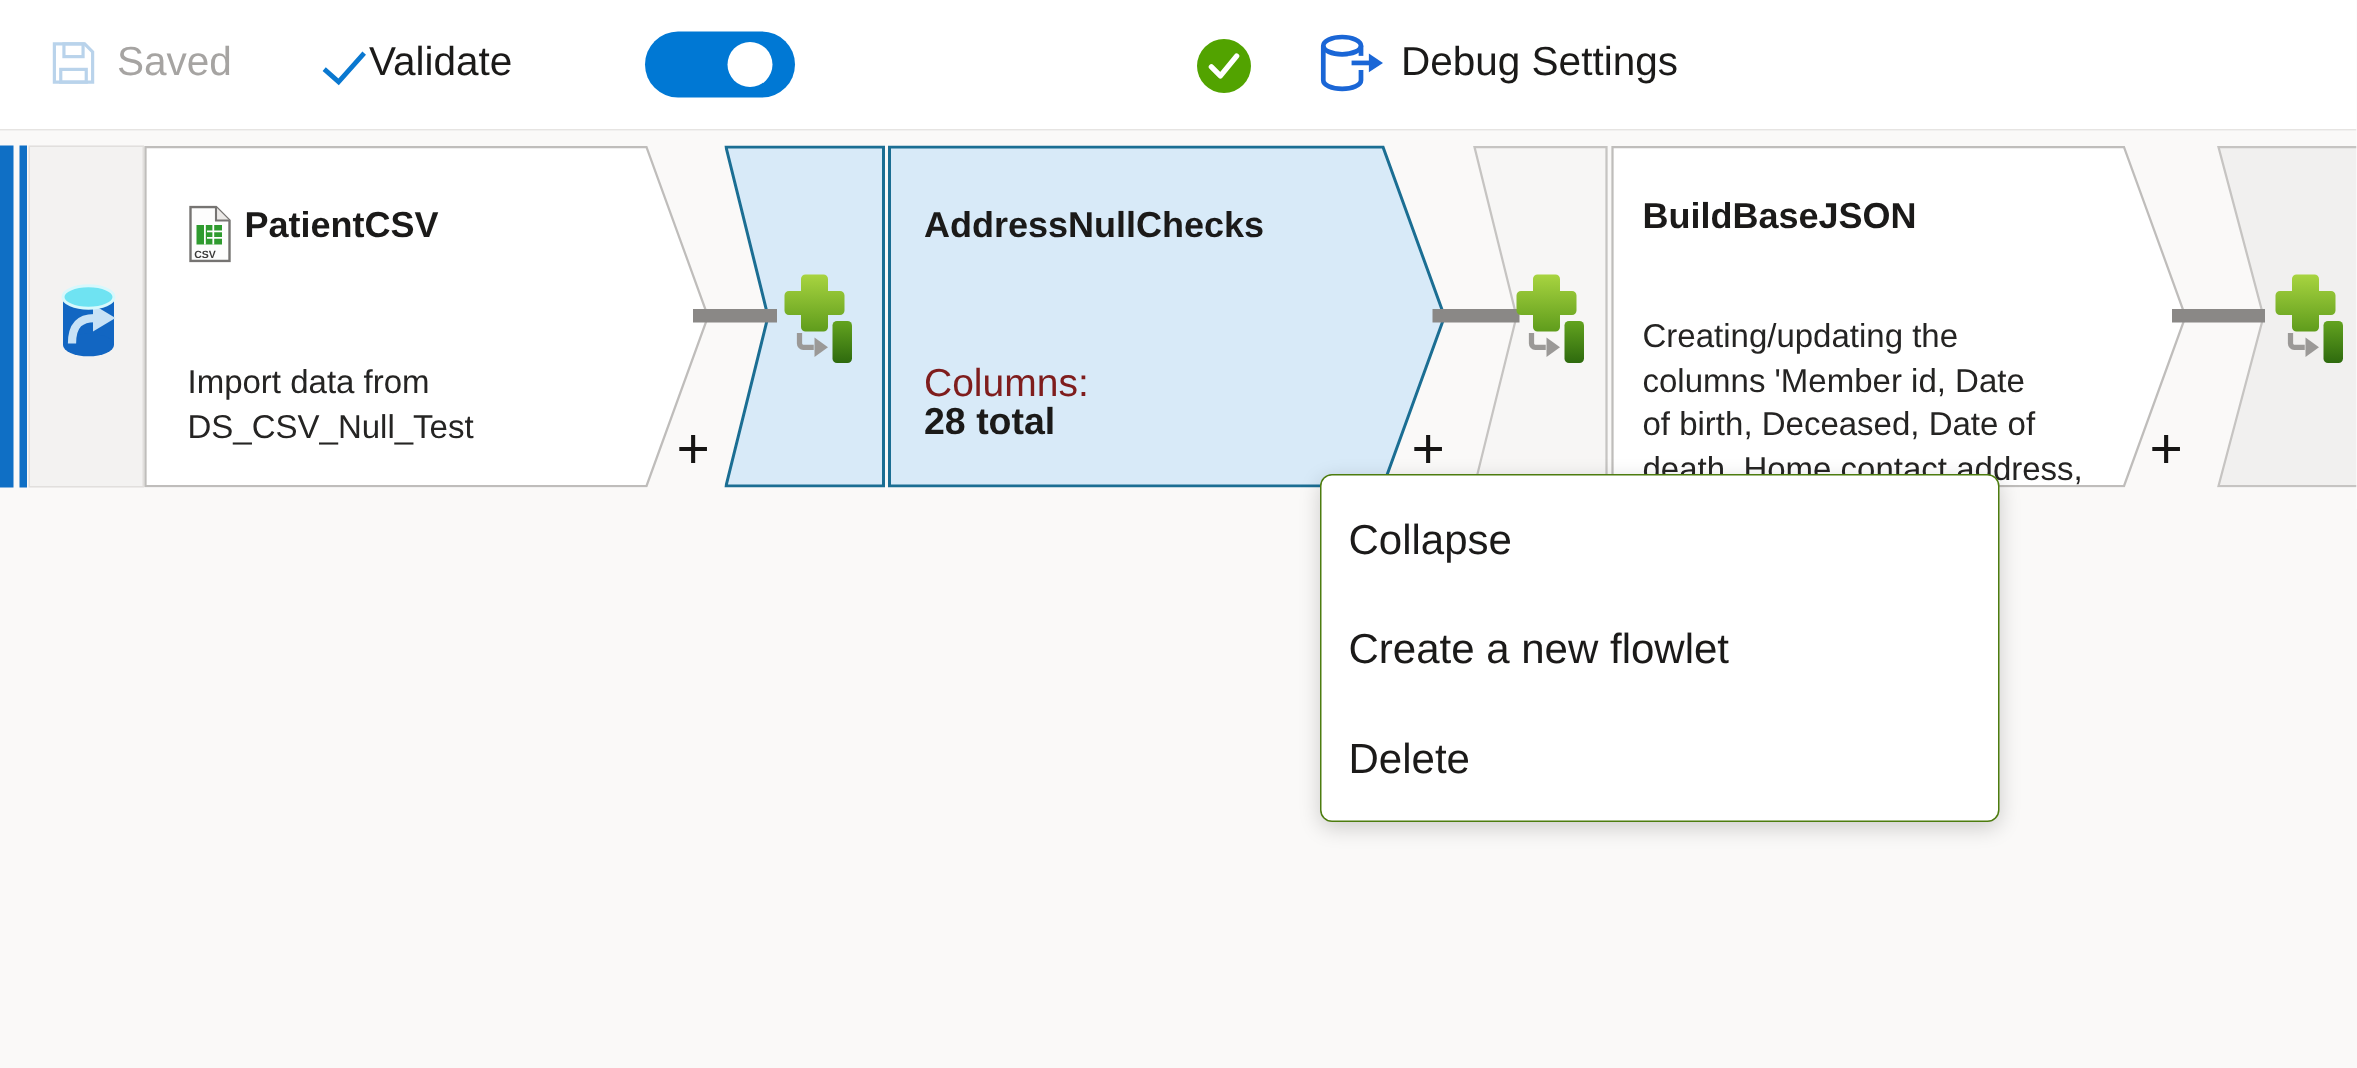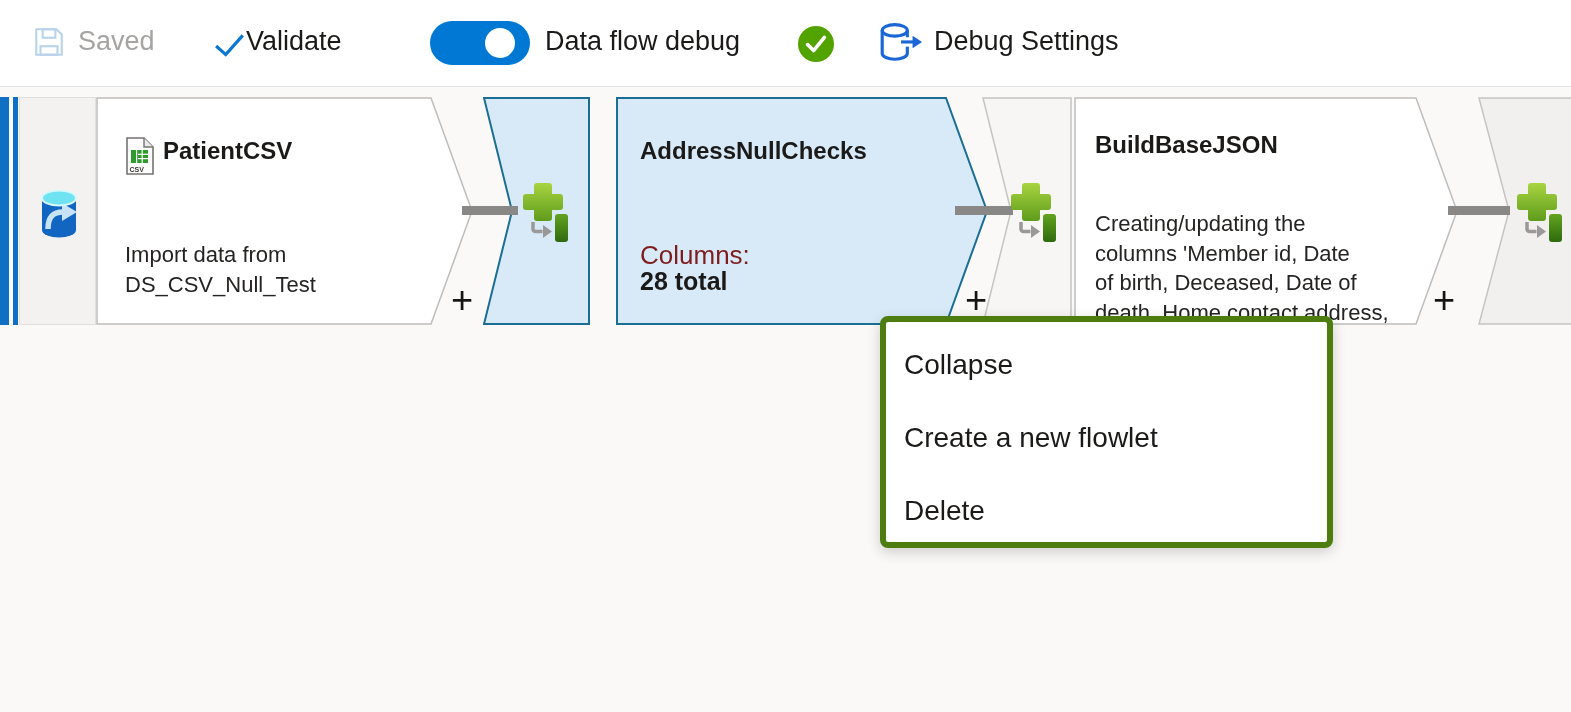--- a/index.html
+++ b/index.html
@@ -30,21 +30,21 @@
   .card-desc{position:absolute;font-size:22px;line-height:29.5px;color:#252423;white-space:pre-line;}
   .card-sub{position:absolute;font-size:26px;color:#7f1d1d;}
   .card-strong{position:absolute;font-size:25px;font-weight:700;color:#1b1a19;}
   .plus-btn{position:absolute;font-size:38px;font-weight:300;color:#161514;line-height:30px;cursor:pointer;z-index:12;}
 
   .band{position:absolute;top:11px;z-index:9;}
   .edge{position:absolute;top:120px;height:9px;background:#8a8886;z-index:12;}
   .conn-icon{position:absolute;top:94px;width:52px;height:62px;z-index:14;}
 
   
-  .ctx-menu{position:absolute;left:880px;top:230px;width:453px;height:232px;background:#fff;border:6px solid #4d7c0f;
+  .ctx-menu{position:absolute;left:880px;top:230px;width:453px;height:232px;background:#fff;border:1px solid #4d7c0f;
     border-radius:8px;box-shadow:0 4px 14px rgba(0,0,0,.18);z-index:50;padding-top:6px;box-sizing:border-box;}
   .ctx-item{height:73px;display:flex;align-items:center;padding-left:18px;font-size:28px;color:#1b1a19;cursor:pointer;}
 
   
   .add-source{position:absolute;left:7px;top:306px;width:466px;height:226px;border:2px dashed #9b9b9b;border-radius:12px;box-sizing:border-box;}
   .add-source .label{position:absolute;left:0;top:96px;width:365px;text-align:center;font-size:28px;color:#8f8d8b;cursor:pointer;}
   .add-source .divider{position:absolute;left:365px;top:46px;width:2px;height:135px;background:#8a8886;}
   .add-source .chev{position:absolute;left:389px;top:98px;cursor:pointer;}
 </style>
 </head>
@@ -68,21 +68,20 @@
       <svg width="32" height="26" viewBox="0 0 30 24" fill="none" stroke="#0a78d0" stroke-width="3">
         <polyline points="2,13 11,21 27,3"></polyline>
       </svg>
     </span>
   </div>
   <div class="abs tb-label" style="left:246px;top:26px;">Validate</div>
 
   <div class="toggle">
     <div class="knob"></div>
   </div>
-  <div class="abs tb-label" style="left:545px;top:26px;">Data flow debug</div>
 
   <div class="status-dot">
     <svg width="22" height="18" viewBox="0 0 18 15" fill="none" stroke="#ffffff" stroke-width="3" stroke-linecap="round" stroke-linejoin="round">
       <polyline points="2,8 7,13 16,2"></polyline>
     </svg>
   </div>
 
   <div class="abs" style="left:878px;top:22px;">
     <span>
       <svg width="44" height="42" viewBox="0 0 42 40">
@@ -136,21 +135,21 @@
 DS_CSV_Null_Test</div>
     <div class="plus-btn" style="left:355px;top:188px;">+</div>
   </div>
 
   <div class="band" style="left:483px;">
     <svg width="107" height="228" viewBox="0 0 107 228">
       <polygon points="1,1 106,1 106,227 1,227 29,114" fill="#d8eaf8" stroke="#1b6e93" stroke-width="2"></polygon>
     </svg>
   </div>
 
-  <div class="node-card" style="left:592px;width:372px;margin-left:24px;">
+  <div class="node-card" style="left:592px;width:372px;">
     <svg class="shape" width="372" height="228" viewBox="0 0 372 228">
       <polygon points="1,1 330,1 371,114 330,227 1,227" fill="#d8eaf8" stroke="#1b6e93" stroke-width="2"></polygon>
     </svg>
     <div class="card-title" style="left:24px;top:40px;">AddressNullChecks</div>
     <div class="card-sub" style="left:24px;top:143px;">Columns:</div>
     <div class="card-strong" style="left:24px;top:170px;text-align:right;">28 total</div>
     <div class="plus-btn" style="left:349px;top:188px;">+</div>
   </div>
 
   <div class="band" style="left:982px;">

